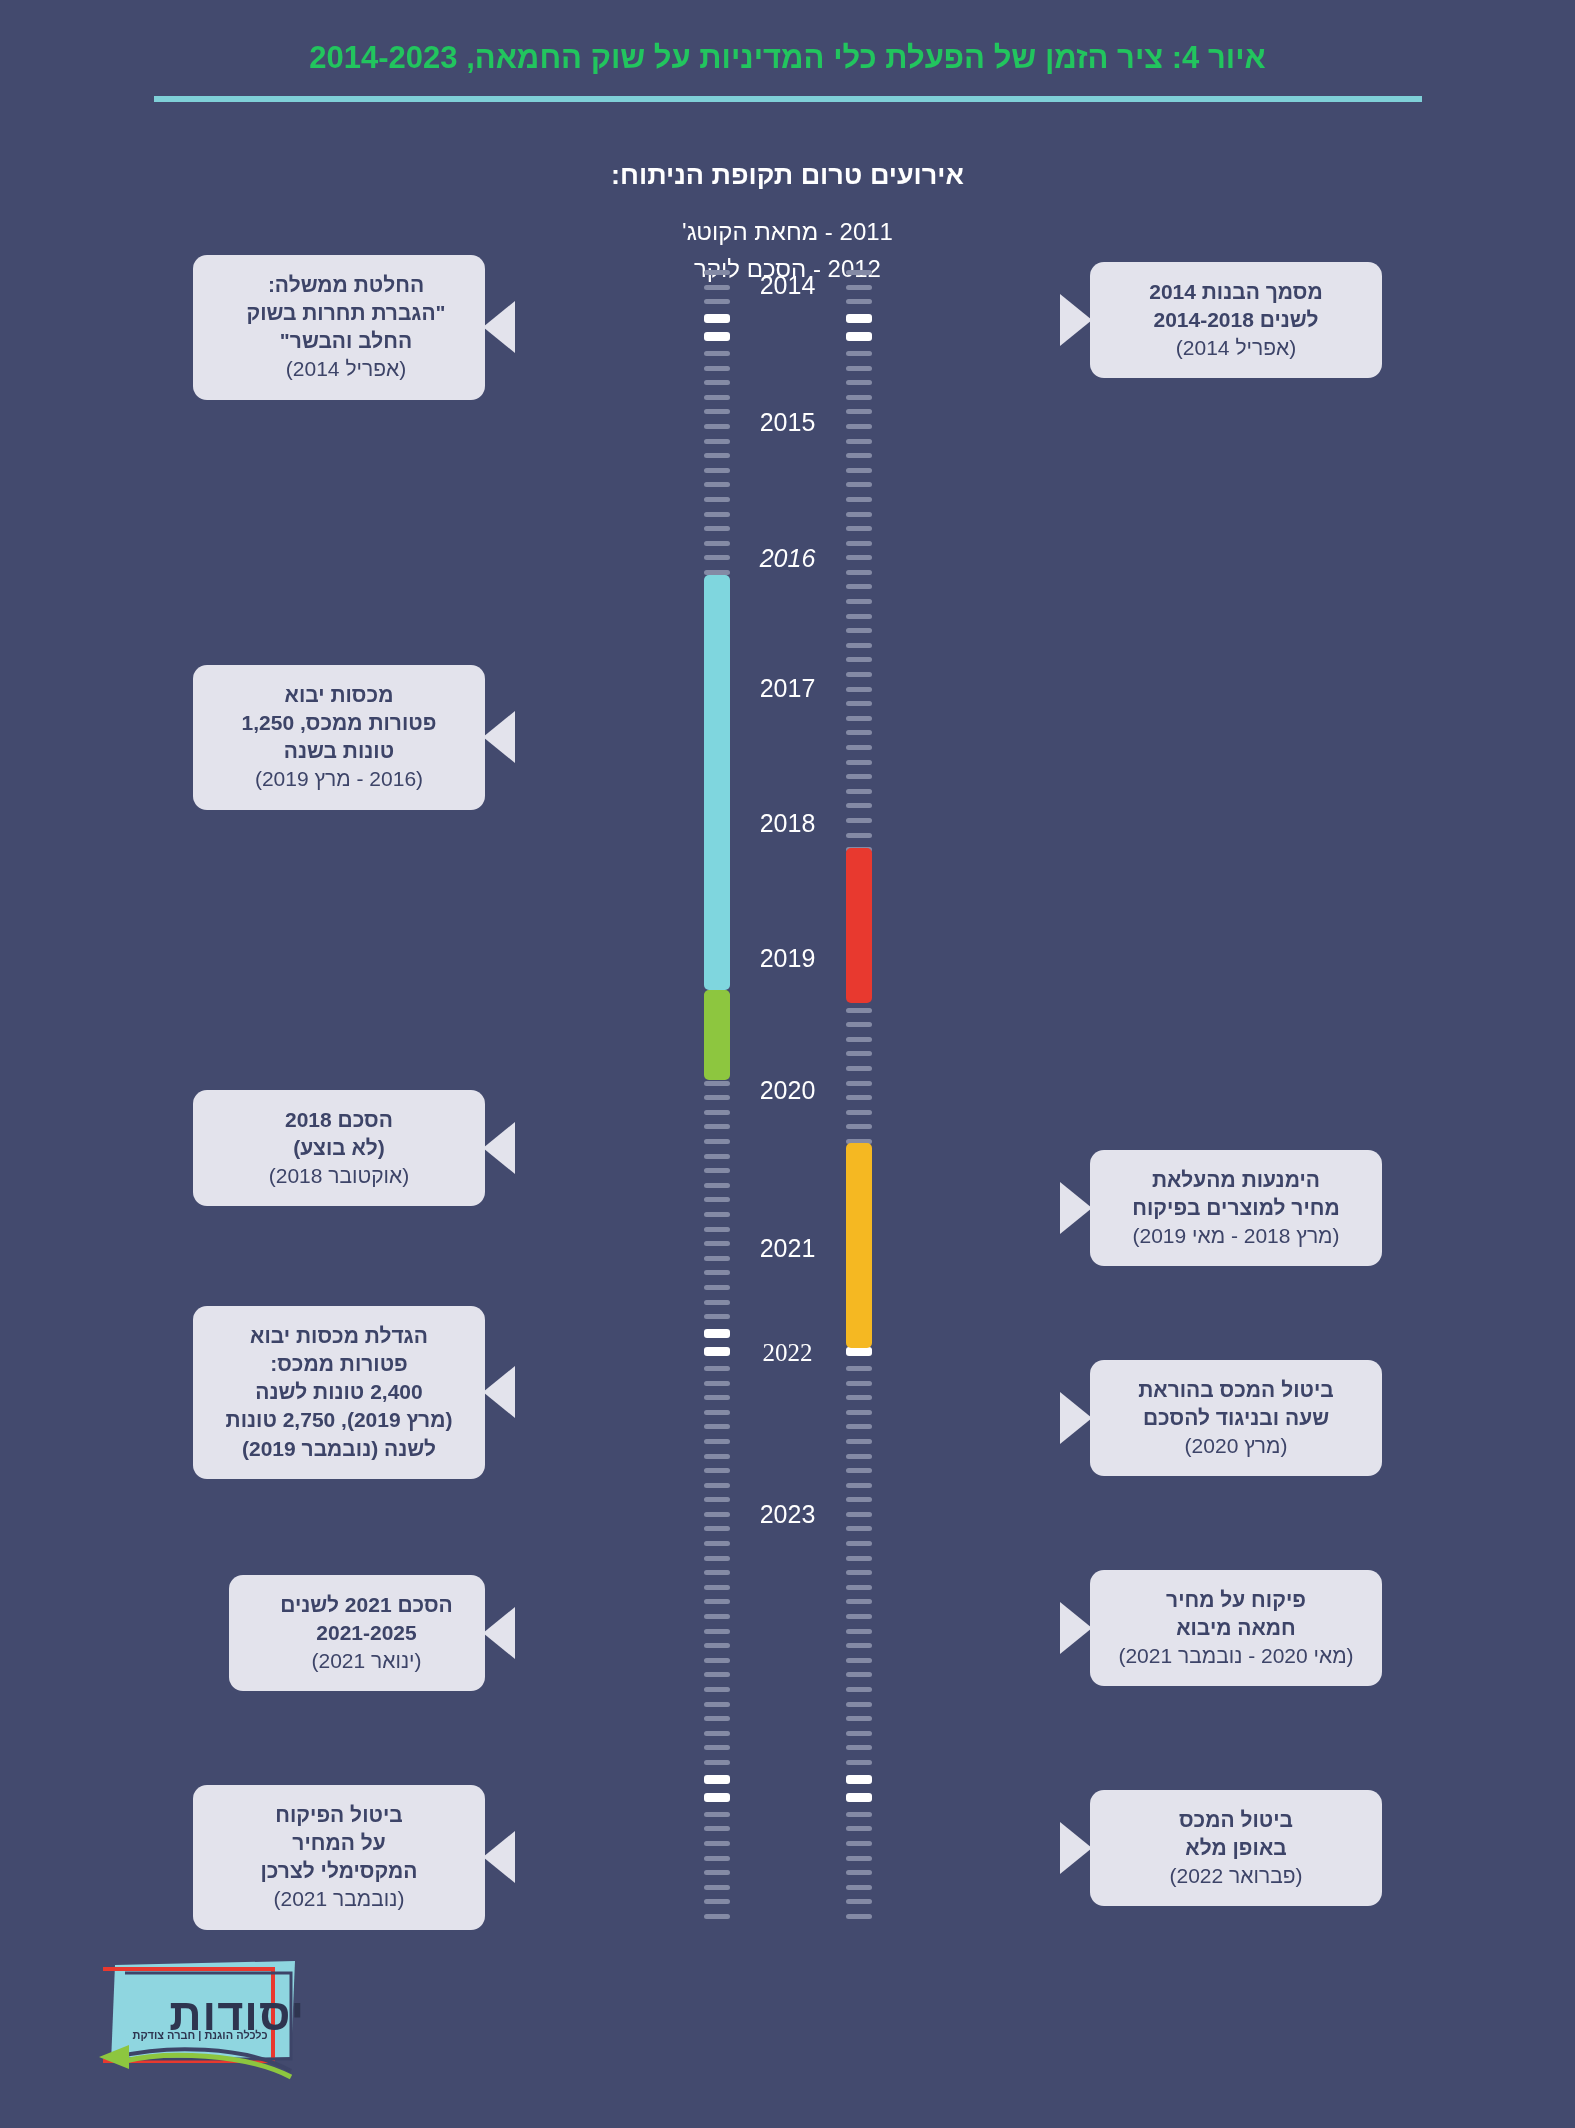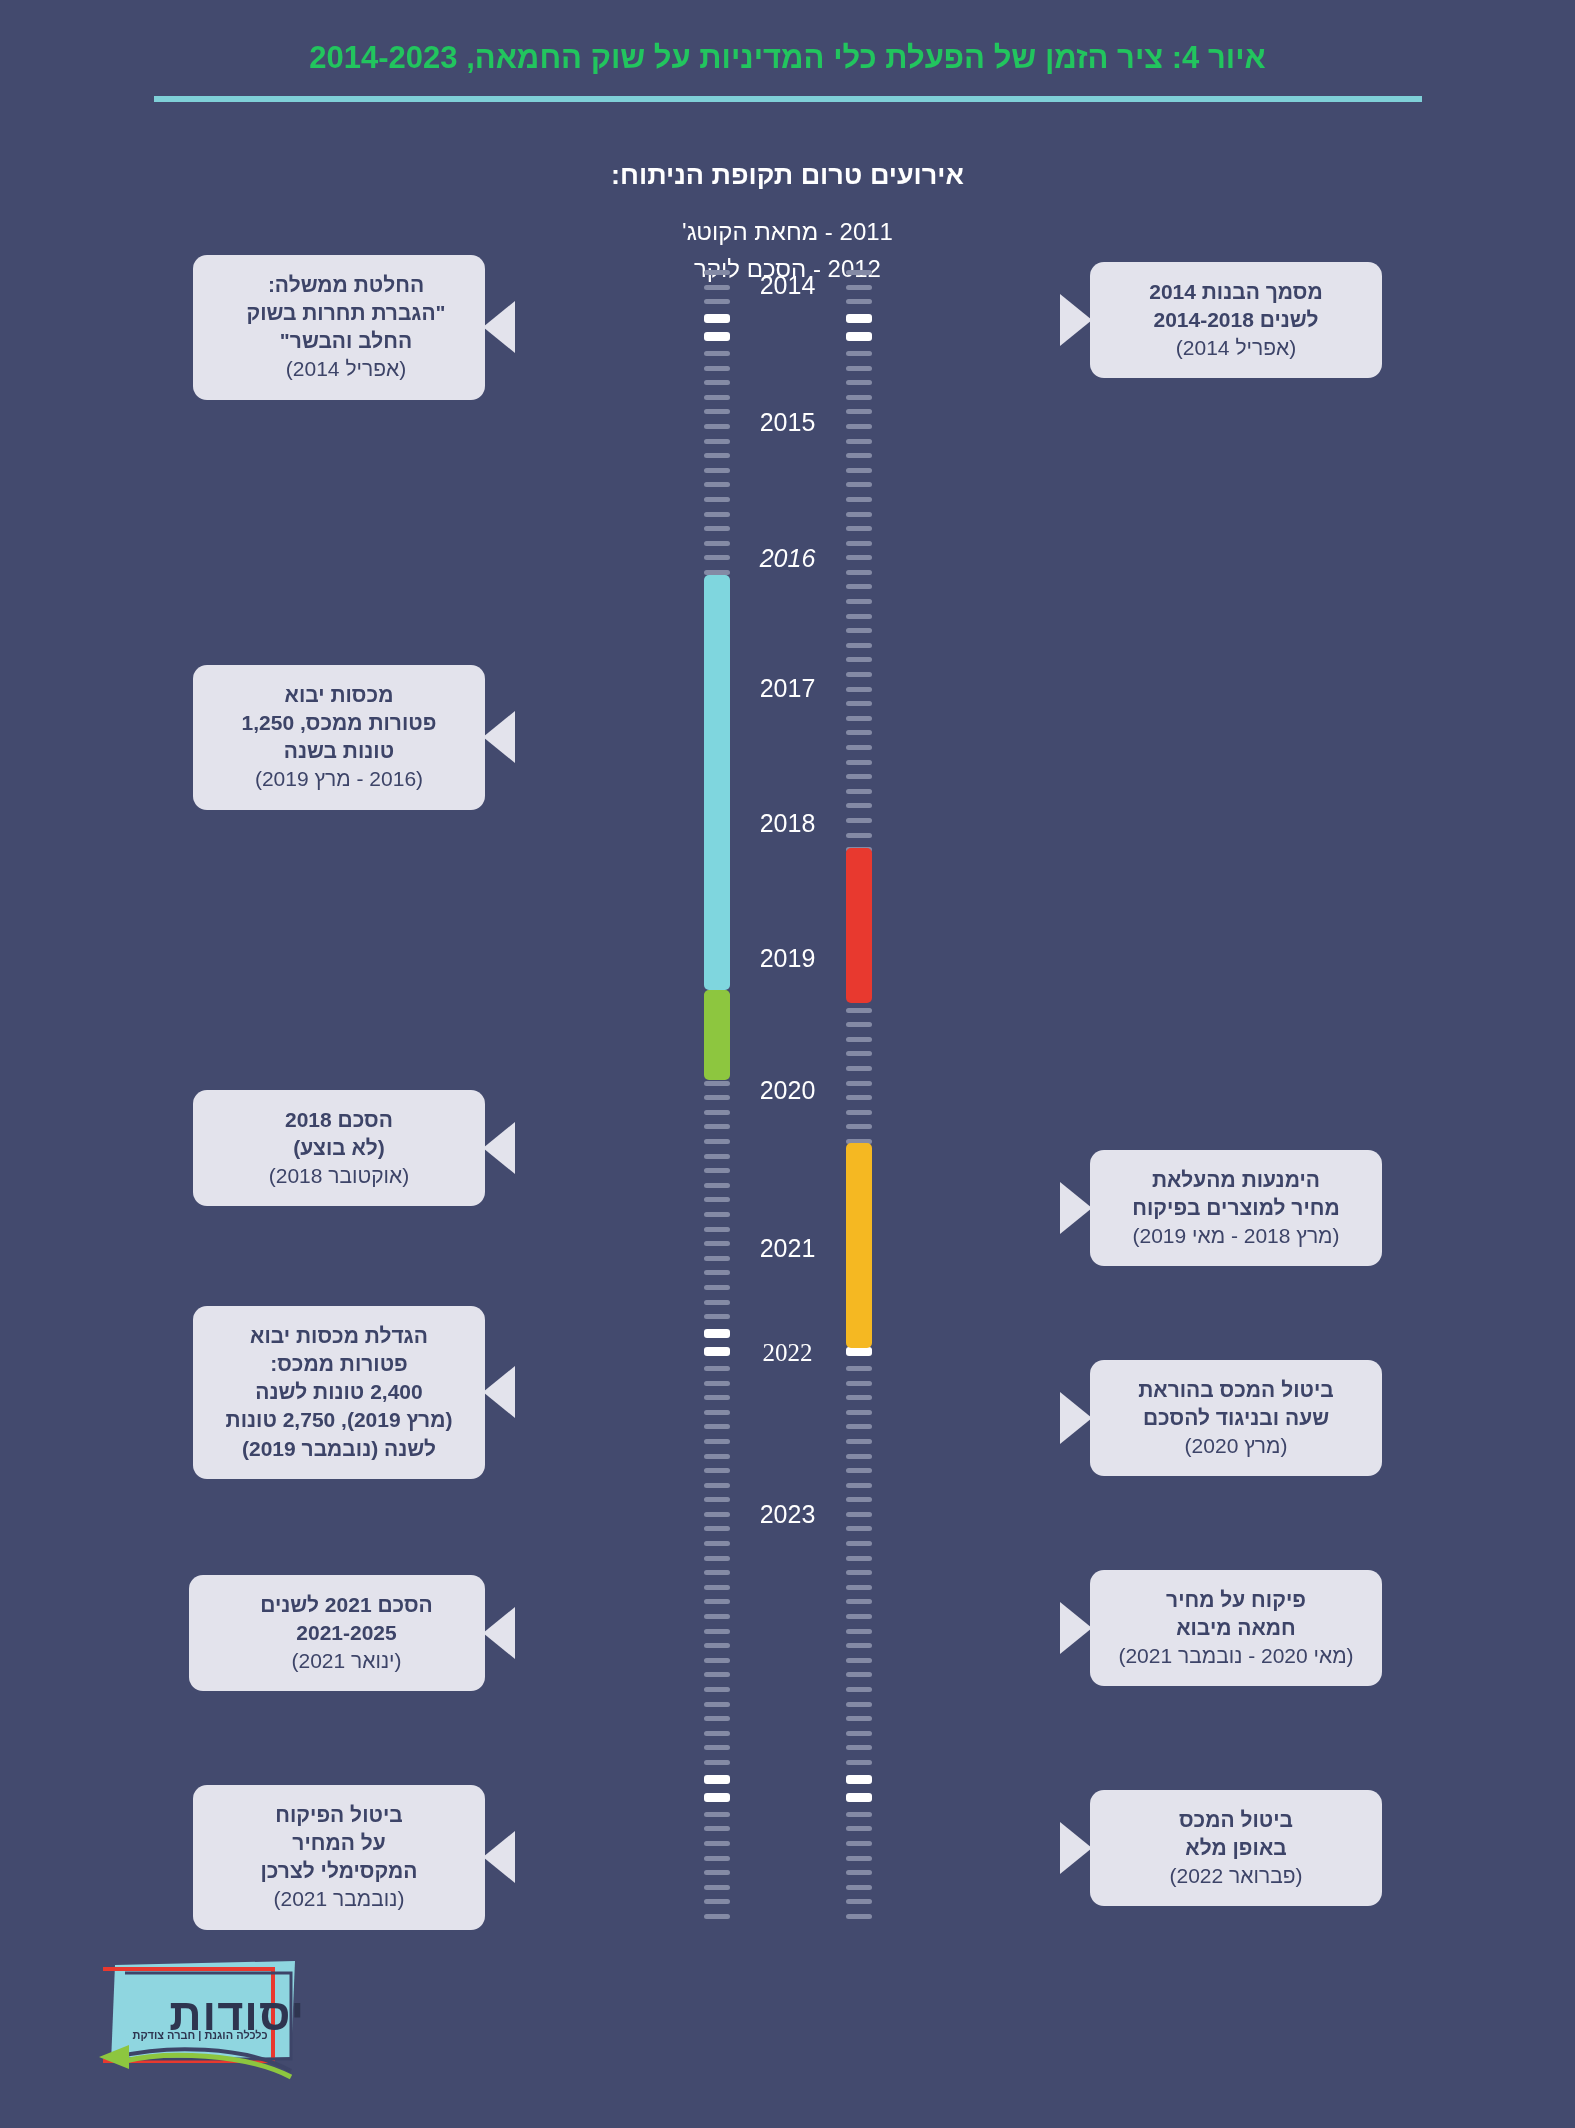--- a/index.html
+++ b/index.html
@@ -404,21 +404,21 @@
 </div>
 
 <div class="callout point-left" style="right:1090px; top:1295px; width:292px;margin-top:11px;">
   <span class="ttl">הגדלת מכסות יבוא</span>
   <span class="ttl">פטורות ממכס:</span>
   <span class="ttl">2,400 טונות לשנה</span>
   <span class="ttl">(מרץ 2019), 2,750 טונות</span>
   <span class="ttl">לשנה (נובמבר 2019)</span>
 </div>
 
-<div class="callout point-left" style="right:1090px; top:1575px; width:296px;padding-left:37px;">
+<div class="callout point-left" style="right:1090px; top:1575px; width:256px;padding-left:37px;">
   <span class="ttl">הסכם 2021 לשנים</span>
   <span class="ttl">2021-2025</span>
   <span class="dt">(ינואר 2021)</span>
 </div>
 
 <div class="callout point-left" style="right:1090px; top:1785px; width:292px;">
   <span class="ttl">ביטול הפיקוח</span>
   <span class="ttl">על המחיר</span>
   <span class="ttl">המקסימלי לצרכן</span>
   <span class="dt">(נובמבר 2021)</span>

